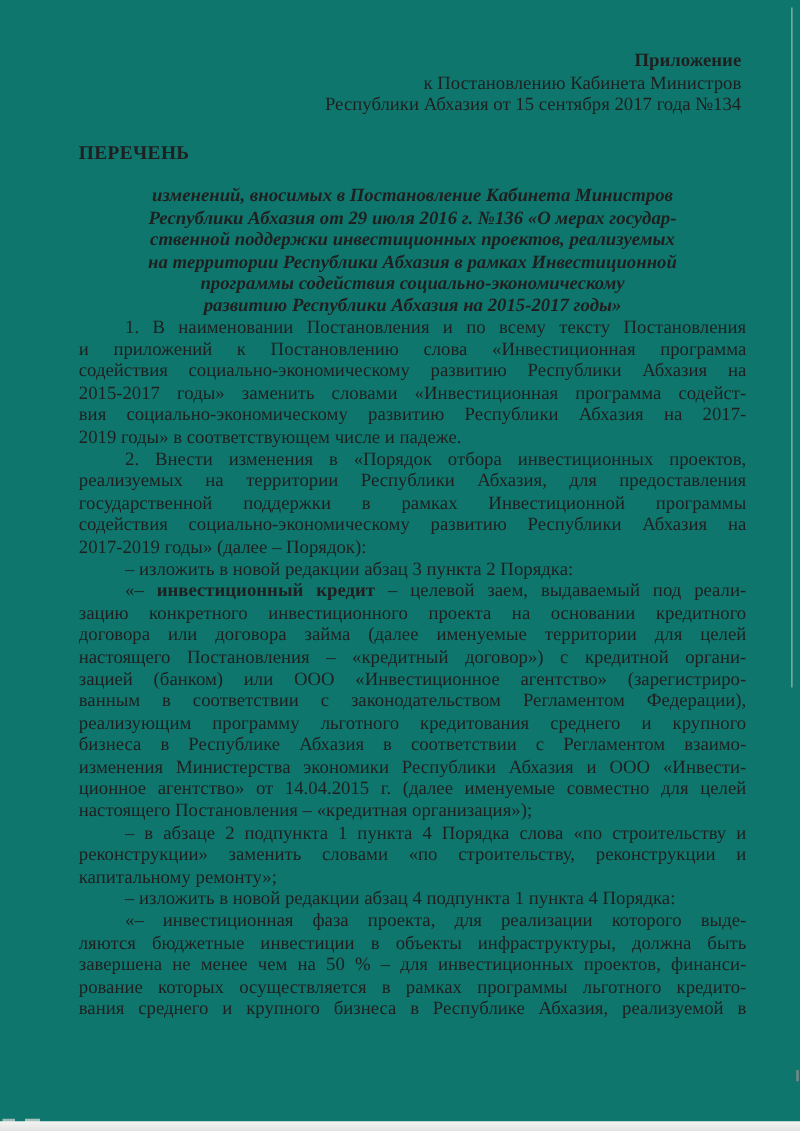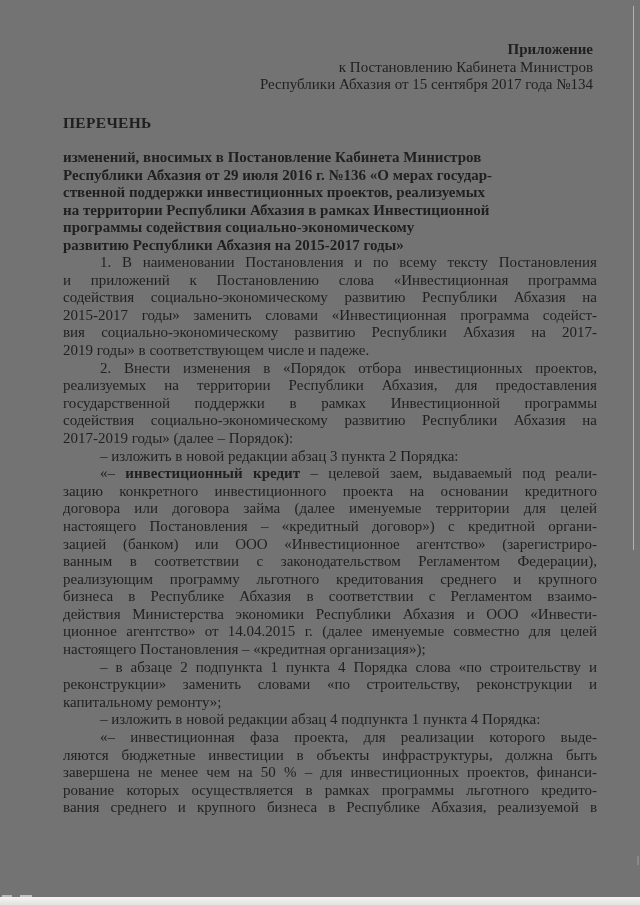--- a/index.html
+++ b/index.html
@@ -1,28 +1,28 @@
 <!DOCTYPE html>
 <html><head>
 <meta charset="utf-8">
 <style>
   html,body { margin:0; padding:0; background:#ffffff; }
   .page {
     position:relative; width:640px; height:905px;
-    background:#737373; overflow:hidden;
+    background:#0f766e; overflow:hidden;
     font-family:"Liberation Serif","DejaVu Serif",serif;
     color:#1f1f1f;
     -webkit-font-smoothing:antialiased;
   }
   .content { position:absolute; left:63px; top:41px; width:534px; }
   .b { font-weight:bold; }
   .annex-line { text-align:right; font-size:15px; line-height:17.5px; padding-right:4px; white-space:nowrap; }
   .title { margin-top:20px; font-size:15.5px; line-height:17.5px; letter-spacing:0.3px; }
   .subtitle { margin-top:18px; }
-  .st { text-align:left; font-size:15px; line-height:17.5px; white-space:nowrap; }
+  .st { text-align:center; font-size:15px; line-height:17.5px; white-space:nowrap;font-style:italic; }
   .docbody { font-size:15px; }
   .ln {
     line-height:17.6px; height:17.6px;
     text-align:justify; text-align-last:justify;
     white-space:nowrap; overflow:hidden;
   }
   .ln.first { text-indent:37px; }
   .ln.last { text-align-last:left; }
   
   .scan-vline { position:absolute; left:633px; top:6px; width:1px; height:544px; background:#c7c7c7; opacity:.75; }
@@ -85,21 +85,21 @@
 
       <div>
         <div class="ln first"><span>«– </span><b>инвестиционный кредит</b><span> – целевой заем, выдаваемый под реали-</span></div>
         <div class="ln">зацию конкретного инвестиционного проекта на основании кредитного</div>
         <div class="ln">договора или договора займа (далее именуемые территории для целей</div>
         <div class="ln">настоящего Постановления – «кредитный договор») с кредитной органи-</div>
         <div class="ln">зацией (банком) или ООО «Инвестиционное агентство» (зарегистриро-</div>
         <div class="ln">ванным в соответствии с законодательством Регламентом Федерации),</div>
         <div class="ln">реализующим программу льготного кредитования среднего и крупного</div>
         <div class="ln">бизнеса в Республике Абхазия в соответствии с Регламентом взаимо-</div>
-        <div class="ln">действия Министерства экономики Республики Абхазия и ООО «Инвести-</div>
+        <div class="ln">изменения Министерства экономики Республики Абхазия и ООО «Инвести-</div>
         <div class="ln">ционное агентство» от 14.04.2015 г. (далее именуемые совместно для целей</div>
         <div class="ln last">настоящего Постановления – «кредитная организация»);</div>
       </div>
 
       <div>
         <div class="ln first">– в абзаце 2 подпункта 1 пункта 4 Порядка слова «по строительству и</div>
         <div class="ln">реконструкции» заменить словами «по строительству, реконструкции и</div>
         <div class="ln last">капитальному ремонту»;</div>
       </div>
 

